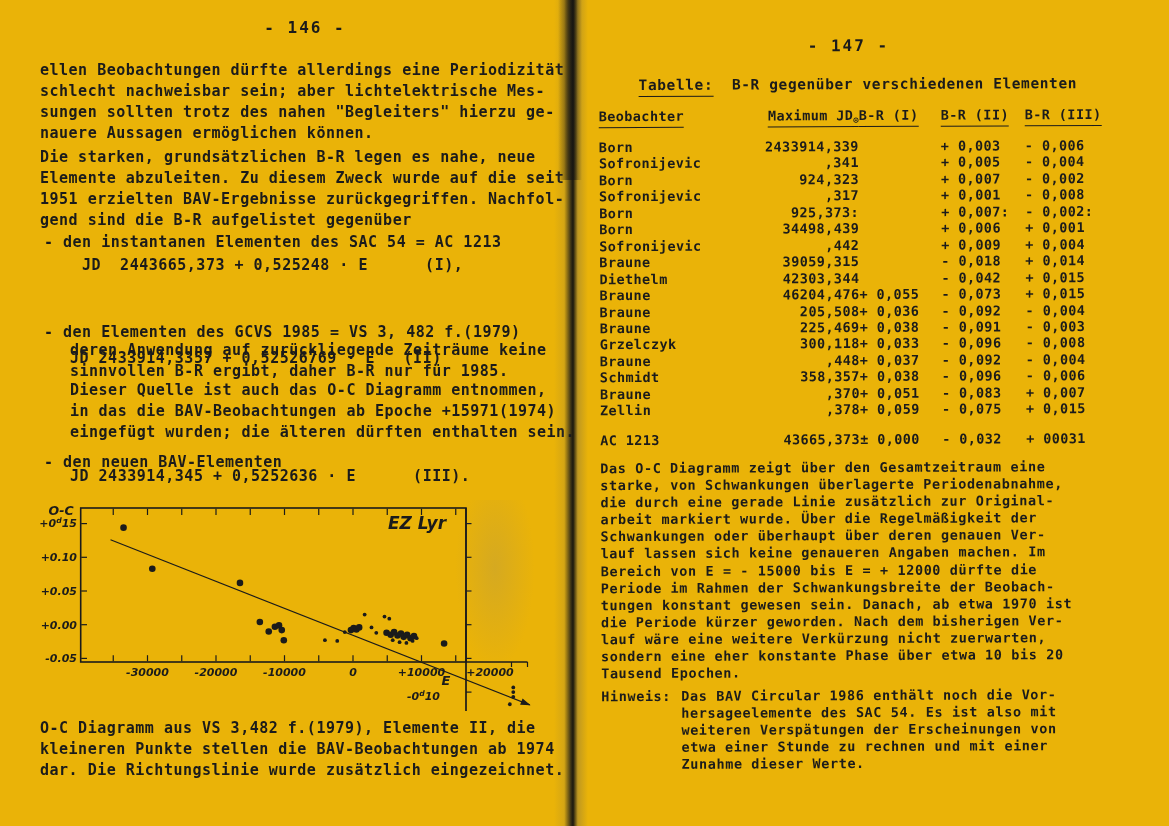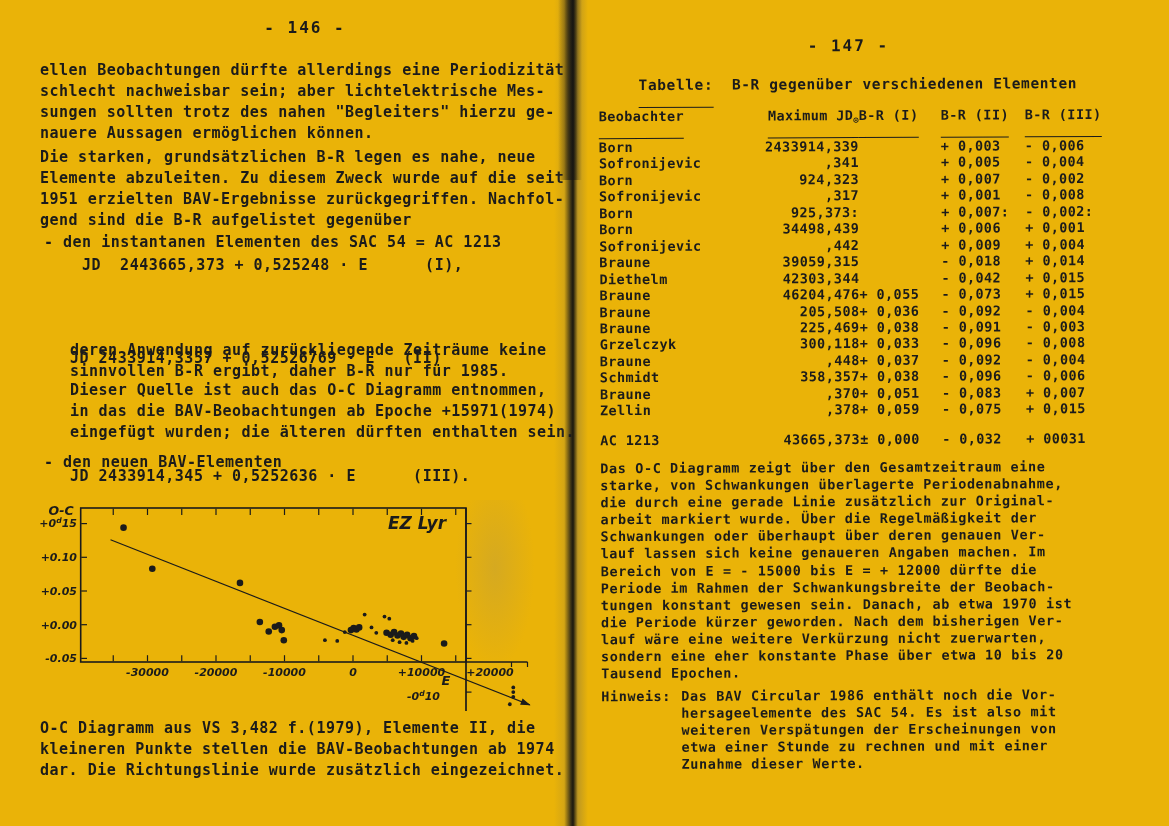--- a/index.html
+++ b/index.html
@@ -6,21 +6,21 @@
   .spread{position:relative;width:1169px;height:826px;background:#eab308;overflow:hidden;
           font-family:"DejaVu Sans Mono", monospace;color:#1b1b1b;}
   .page{position:absolute;top:0;height:826px;}
   .page-left{left:40px;width:530px;}
   .page-right{left:600px;width:540px;transform:rotate(-0.25deg);transform-origin:50% 50%;}
   .abs{position:absolute;}
   .mono15{font:700 15px/21px "DejaVu Sans Mono", monospace;letter-spacing:0.5px;white-space:pre;}
   .mono14{font:700 13.5px/17.1px "DejaVu Sans Mono", monospace;letter-spacing:0.6px;white-space:pre;}
   .pagenum{font:700 16px/20px "DejaVu Sans Mono", monospace;letter-spacing:2px;width:100%;text-align:center;}
   .indent{margin-left:26px;}
-  .u{border-bottom:1.7px solid #1b1b1b;padding-bottom:14px;}
+  .u{border-bottom:1.7px solid #1b1b1b;padding-bottom:3px;}
   
   .trow{display:grid;grid-template-columns:150px 110px 82px 84px 90px;
         font:700 13.5px/16.45px "DejaVu Sans Mono", monospace;letter-spacing:0.4px;}
   .thead{margin-bottom:9px;line-height:18px;}
   .tc{white-space:pre;}
   .c2{text-align:right;}
   .tfoot{margin-top:13px;}
   .sub{font-size:9px;vertical-align:-3px;letter-spacing:0;}
   
   .gutter{position:absolute;left:554px;top:0;width:34px;height:826px;pointer-events:none;
@@ -48,20 +48,21 @@
     <div class="abs mono15" style="top:147px;left:0;">Die starken, grundsätzlichen B-R legen es nahe, neue
 Elemente abzuleiten. Zu diesem Zweck wurde auf die seit
 1951 erzielten BAV-Ergebnisse zurückgegriffen. Nachfol-
 gend sind die B-R aufgelistet gegenüber</div>
 
     <div class="abs mono15" style="top:232px;left:4px;text-align:right;">- den instantanen Elementen des SAC 54 = AC 1213</div>
     <div class="abs mono15 indent" style="top:255px;left:16px;text-align:right;">JD  2443665,373 + 0,525248 · E      (I),</div>
     <div class="abs mono15 indent" style="top:292px;left:4px;margin-top:48px;">deren Anwendung auf zurückliegende Zeiträume keine
 sinnvollen B-R ergibt, daher B-R nur für 1985.</div>
 
+    <div class="abs mono15" style="top:322px;left:4px;">- den Elementen des GCVS 1985 = VS 3, 482 f.(1979)</div>
     <div class="abs mono15 indent" style="top:348px;left:4px;">JD 2433914,3357 + 0,52526769 · E   (II)</div>
     <div class="abs mono15 indent" style="top:360px;left:4px;margin-top:20px;">Dieser Quelle ist auch das O-C Diagramm entnommen,
 in das die BAV-Beobachtungen ab Epoche +15971(1974)
 eingefügt wurden; die älteren dürften enthalten sein.</div>
 
     <div class="abs mono15" style="top:444px;left:4px;margin-top:8px;">- den neuen BAV-Elementen</div>
     <div class="abs mono15 indent" style="top:466px;left:4px;">JD 2433914,345 + 0,5252636 · E      (III).</div>
 
     <div class="abs" style="top:498px;left:0;width:520px;height:215px;">
       <svg id="oc-svg" width="520" height="215" viewBox="0 0 520 215">

